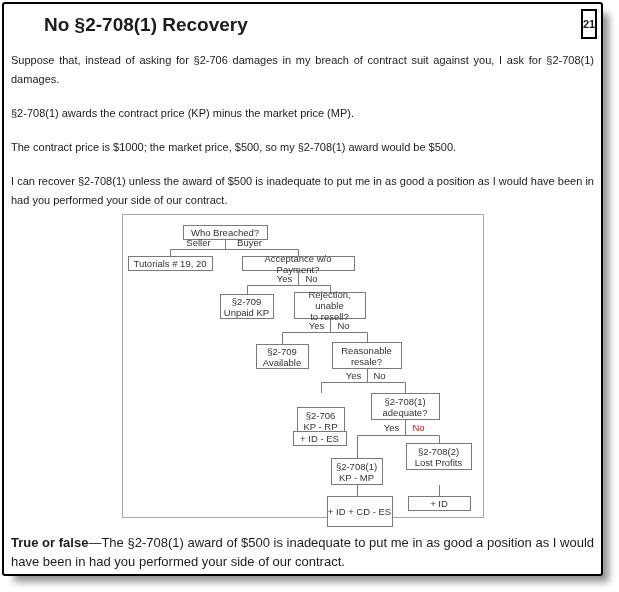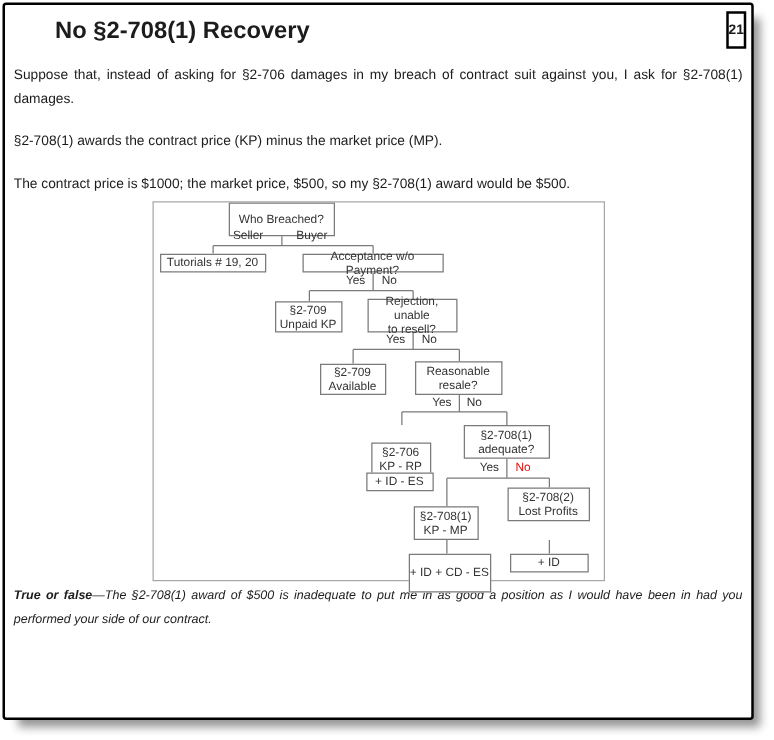--- a/index.html
+++ b/index.html
@@ -67,56 +67,56 @@
     position: absolute;
     transform: translate(-50%, -50%);
     font-size: 9.5px;
     line-height: 11px;
     color: #333333;
     background: transparent;
     white-space: nowrap;
   }
   
   .question {
-    margin: 2px 7px 0 7px;
-    font-size: 10px;
+    margin: 15px 7px 0 7px;
+    font-size: 13px;
     line-height: 19px;
     text-align: justify;
-    font-style: italic;
   }
   .question .lead { font-weight: bold; }
 </style>
 </head>
 <body>
 
 <div class="page">
 
   <div class="page-number">21</div>
 
   <h1 class="slide-title">No §2-708(1) Recovery</h1>
 
   <p class="body-paragraph">Suppose that, instead of asking for §2-706 damages in my breach of contract suit against you, I ask for §2-708(1) damages.</p>
   <p class="body-paragraph">§2-708(1) awards the contract price (KP) minus the market price (MP).</p>
   <p class="body-paragraph">The contract price is $1000; the market price, $500, so my §2-708(1) award would be $500.</p>
+  <p class="body-paragraph">I can recover §2-708(1) unless the award of $500 is inadequate to put me in as good a position as I would have been in had you performed your side of our contract.</p>
 
   <div class="flowchart-frame">
 
     <svg class="fc-svg" width="360" height="302" viewBox="0 0 360 302">
       <path fill="none" stroke="#7a7a7a" stroke-width="1" d="
         M102.5 20 V34.5 M47.5 34.5 H175.5 M47.5 34.5 V41 M175.5 34.5 V41
         M175.5 56 V70.5 M124.5 70.5 H207.5 M124.5 70.5 V79 M207.5 70.5 V77
         M207.5 104 V117.5 M159.5 117.5 H244.5 M159.5 117.5 V129 M244.5 117.5 V127
         M244.5 154 V167.5 M198.5 167.5 H282.5 M198.5 167.5 V178 M282.5 167.5 V178
         M198.5 205 V216
         M282.5 205 V220.5 M234.5 220.5 H316.5 M234.5 220.5 V243 M316.5 220.5 V243
         M234.5 270 V281
         M316.5 270 V281"></path>
     </svg>
 
-    <div class="fc-node" style="left:60px;top:0;width:85px;height:27px">Who Breached?</div>
+    <div class="fc-node" style="left:60px;top:10px;width:85px;height:15px">Who Breached?</div>
     <div class="fc-node" style="left:5px;top:41px;width:85px;height:15px">Tutorials # 19, 20</div>
     <div class="fc-node" style="left:119px;top:41px;width:113px;height:15px">Acceptance w/o Payment?</div>
     <div class="fc-node" style="left:97px;top:79px;width:54px;height:25px">§2-709
 Unpaid KP</div>
     <div class="fc-node" style="left:171px;top:77px;width:72px;height:27px">Rejection, unable
 to resell?</div>
     <div class="fc-node" style="left:133px;top:129px;width:53px;height:25px">§2-709
 Available</div>
     <div class="fc-node" style="left:209px;top:127px;width:70px;height:27px">Reasonable
 resale?</div>

